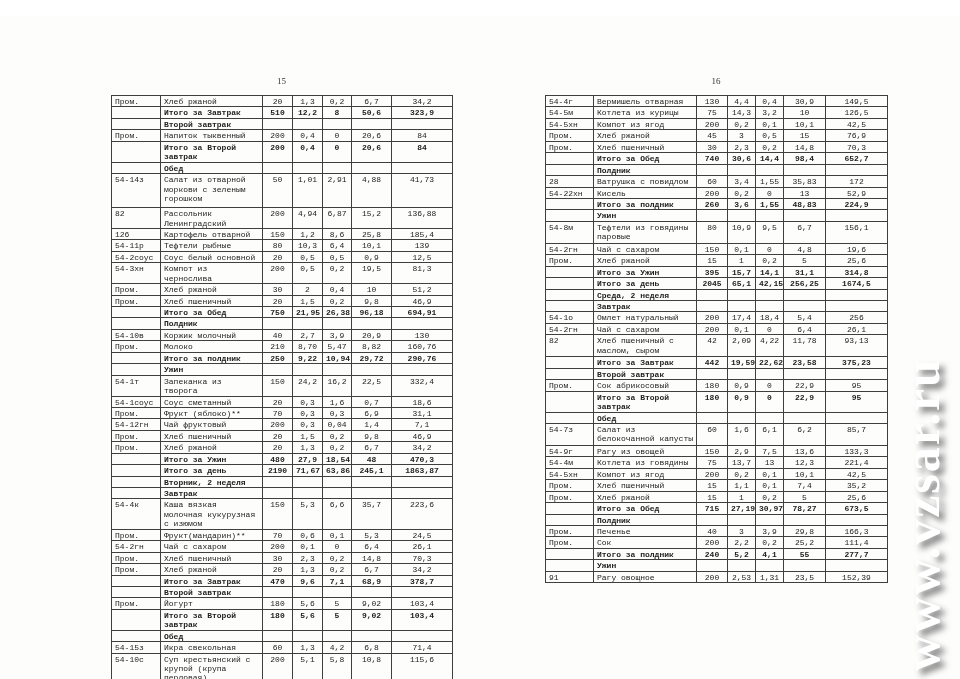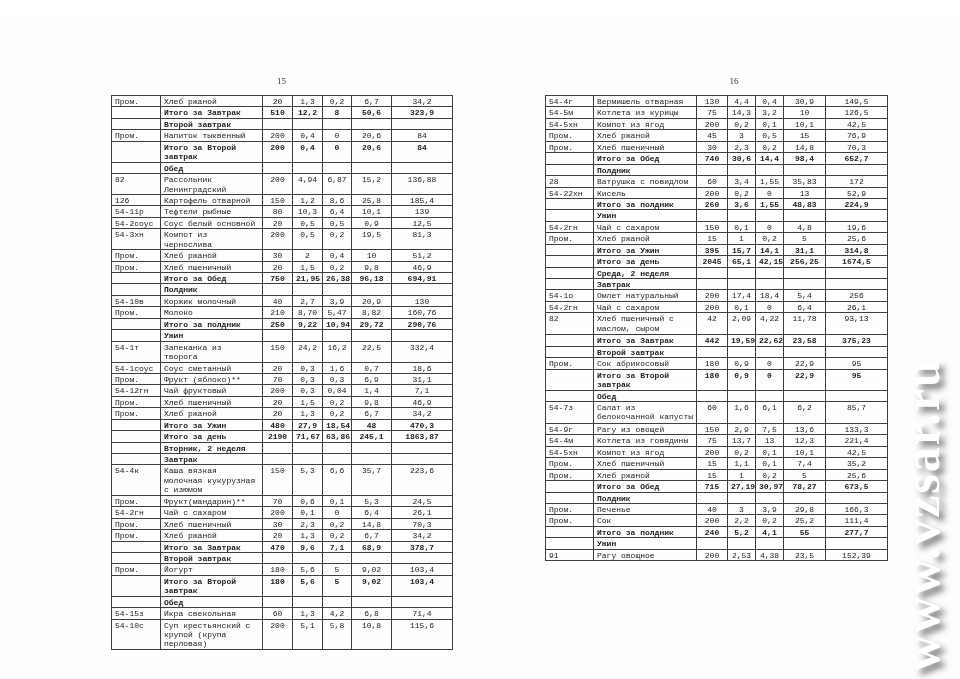--- a/index.html
+++ b/index.html
@@ -14,21 +14,21 @@
     margin-top: 16px;
   }
   .sheet-number {
     position: absolute;
     top: 60px;
     font-size: 9px;
     text-align: center;
     color: #333;
   }
   .pn-left  { left: 111px; width: 341px; }
-  .pn-right { left: 563px; width: 342px; }
+  .pn-right { left: 545px; width: 342px; }
   .tbl { position: absolute; top: 79px; }
   .tbl-left  { left: 111px; width: 341px; }
   .tbl-right { left: 545px; width: 342px; }
   table {
     border-collapse: collapse;
     table-layout: fixed;
     width: 100%;
     font-size: 8px;
     font-family: Liberation Mono, monospace;
   }
@@ -125,20 +125,29 @@
           </tr>
           <tr class="section">
             <td class="c-code"></td>
             <td class="c-name">Обед</td>
             <td class="c-num"></td>
             <td class="c-num"></td>
             <td class="c-num"></td>
             <td class="c-num"></td>
             <td class="c-num"></td>
           </tr>
+          <tr class="item l3">
+            <td class="c-code">54-14з</td>
+            <td class="c-name">Салат из отварной моркови с зеленым горошком</td>
+            <td class="c-num">50</td>
+            <td class="c-num">1,01</td>
+            <td class="c-num">2,91</td>
+            <td class="c-num">4,88</td>
+            <td class="c-num">41,73</td>
+          </tr>
           <tr class="item">
             <td class="c-code">82</td>
             <td class="c-name">Рассольник Ленинградский</td>
             <td class="c-num">200</td>
             <td class="c-num">4,94</td>
             <td class="c-num">6,87</td>
             <td class="c-num">15,2</td>
             <td class="c-num">136,88</td>
           </tr>
           <tr class="item">
@@ -555,20 +564,29 @@
           </tr>
           <tr class="section">
             <td class="c-code"></td>
             <td class="c-name">Ужин</td>
             <td class="c-num"></td>
             <td class="c-num"></td>
             <td class="c-num"></td>
             <td class="c-num"></td>
             <td class="c-num"></td>
           </tr>
+          <tr class="item l2">
+            <td class="c-code">54-8м</td>
+            <td class="c-name">Тефтели из говядины паровые</td>
+            <td class="c-num">80</td>
+            <td class="c-num">10,9</td>
+            <td class="c-num">9,5</td>
+            <td class="c-num">6,7</td>
+            <td class="c-num">156,1</td>
+          </tr>
           <tr class="item">
             <td class="c-code">54-2гн</td>
             <td class="c-name">Чай с сахаром</td>
             <td class="c-num">150</td>
             <td class="c-num">0,1</td>
             <td class="c-num">0</td>
             <td class="c-num">4,8</td>
             <td class="c-num">19,6</td>
           </tr>
           <tr class="item">
@@ -794,21 +812,21 @@
             <td class="c-num"></td>
             <td class="c-num"></td>
             <td class="c-num"></td>
             <td class="c-num"></td>
           </tr>
           <tr class="item">
             <td class="c-code">91</td>
             <td class="c-name">Рагу овощное</td>
             <td class="c-num">200</td>
             <td class="c-num">2,53</td>
-            <td class="c-num">4,38</td>
+            <td class="c-num">1,31</td>
             <td class="c-num">23,5</td>
             <td class="c-num">152,39</td>
           </tr>
         </tbody>
     </table>
   </div>
 
   <div class="watermark">www.vzsar.ru</div>
 
 </div>

